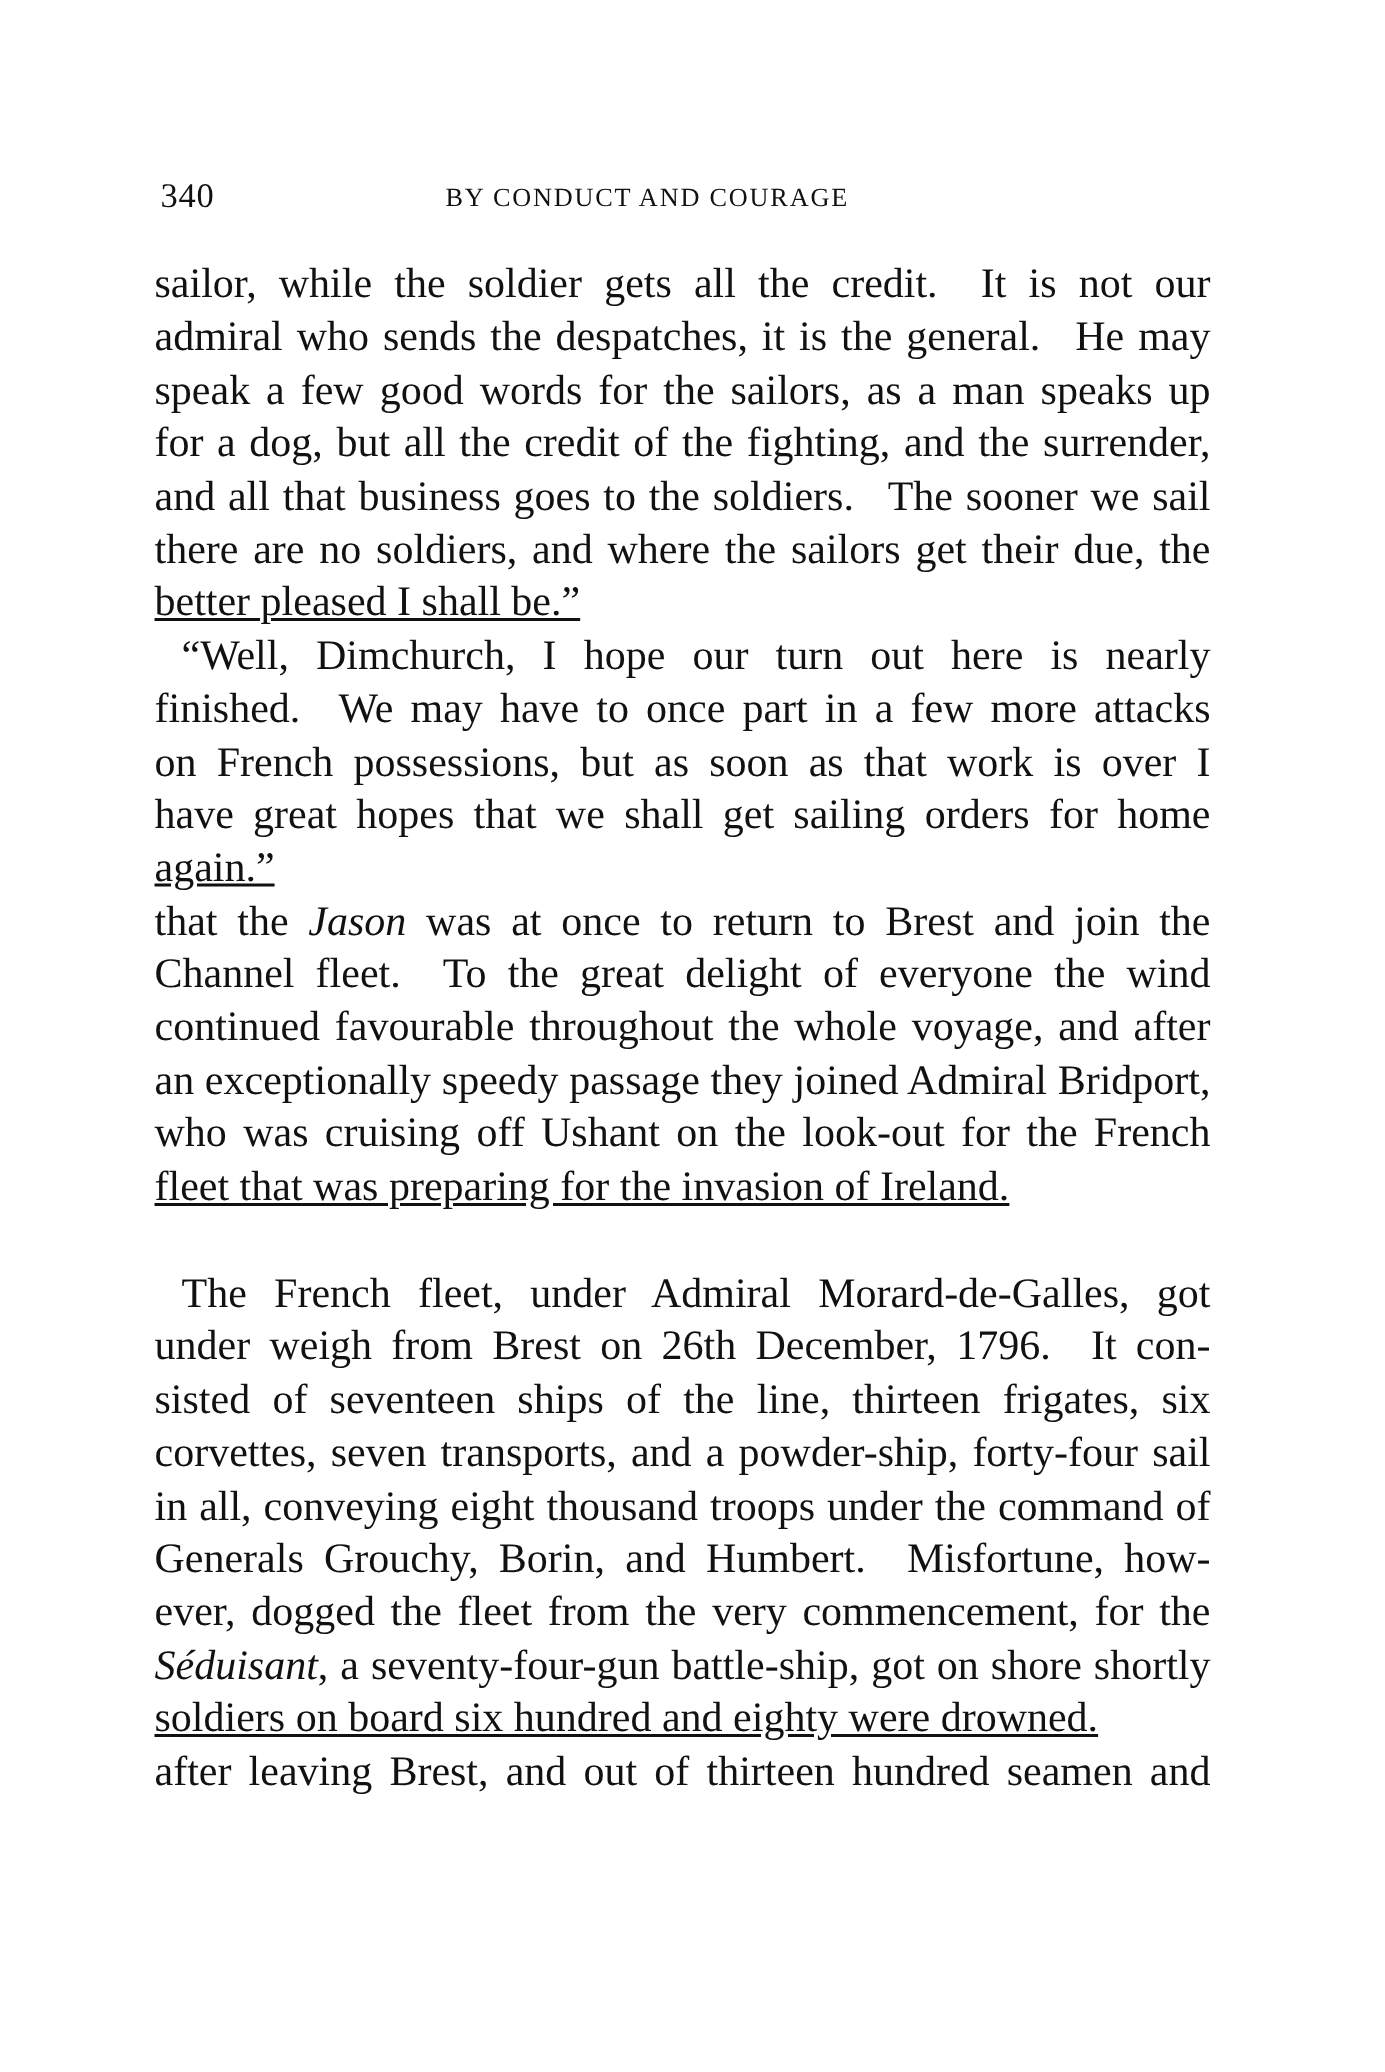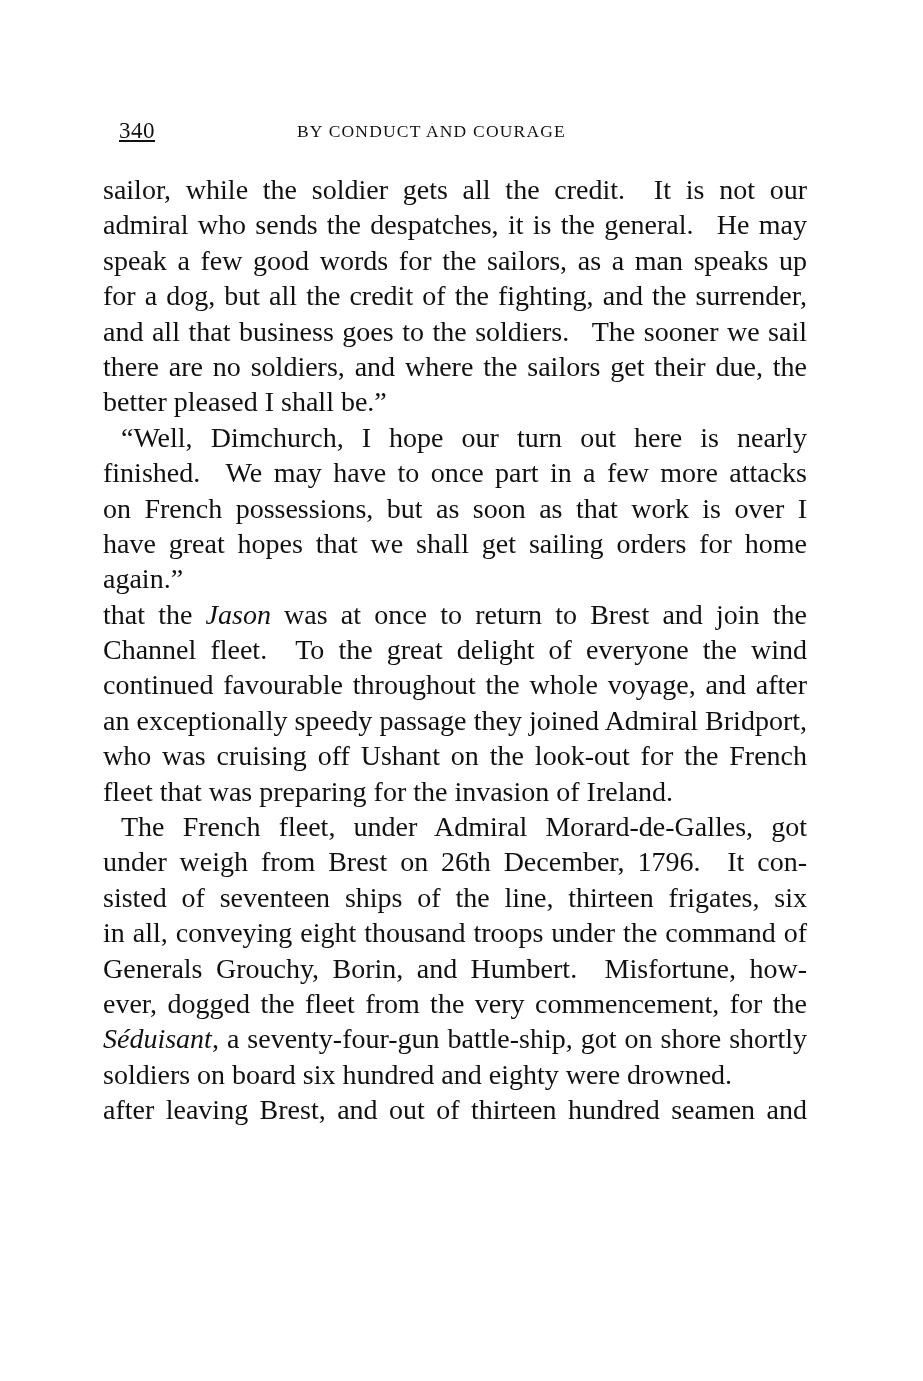--- a/index.html
+++ b/index.html
@@ -24,25 +24,24 @@
     .running-head {
       position: absolute;
       top: 118px;
       left: 0;
       width: 704px;
       height: 32px;
       font-size: 22px;
     }
     .page-number {
       position: absolute;
-      left: 16px;
+      left: 4px;
       top: 0;
       font-size: 23px;
       letter-spacing: 0.5px;
-      text-decoration: underline;
     }
     .running-title {
       position: absolute;
       left: 194px;
       top: 3px;
       font-size: 17.5px;
       letter-spacing: 1.2px;
       font-weight: normal;
     }
     .body-text {
@@ -55,20 +54,21 @@
       height: 35.4px;
       line-height: 35.4px;
       font-size: 28px;
       white-space: nowrap;
       text-align: justify;
       text-align-last: justify;
       display: block;
     }
     .line.last {
       text-align-last: left;
+      text-decoration: underline;
     }
     i.ship {
       font-style: italic;
     }
   </style>
 </head>
 <body>
 
 <div class="page">
   <div class="running-head">
@@ -94,23 +94,24 @@
       </div>
       <div>
         <div class="line">that the <i class="ship">Jason</i> was at once to return to Brest and join the</div>
         <div class="line">Channel fleet.  To the great delight of everyone the wind</div>
         <div class="line">continued favourable throughout the whole voyage, and after</div>
         <div class="line">an exceptionally speedy passage they joined Admiral Bridport,</div>
         <div class="line">who was cruising off Ushant on the look-out for the French</div>
         <div class="line last">fleet that was preparing for the invasion of Ireland.</div>
       </div>
       <div>
-        <div class="line" style="padding-left: 18px; width: 686px;">The French fleet, under Admiral Morard-de-Galles, got</div>
+        <div class="line" style="padding-left: 18px; width: 686px; margin-top: 36px;">The French fleet, under Admiral Morard-de-Galles, got</div>
         <div class="line">under weigh from Brest on 26th December, 1796.  It con-</div>
         <div class="line">sisted of seventeen ships of the line, thirteen frigates, six</div>
+        <div class="line">corvettes, seven transports, and a powder-ship, forty-four sail</div>
         <div class="line">in all, conveying eight thousand troops under the command of</div>
         <div class="line">Generals Grouchy, Borin, and Humbert.  Misfortune, how-</div>
         <div class="line">ever, dogged the fleet from the very commencement, for the</div>
         <div class="line"><i class="ship">Séduisant</i>, a seventy-four-gun battle-ship, got on shore shortly</div>
         <div class="line last">soldiers on board six hundred and eighty were drowned.</div>
         <div class="line">after leaving Brest, and out of thirteen hundred seamen and</div>
       </div>
     </div>
 </div>
 

